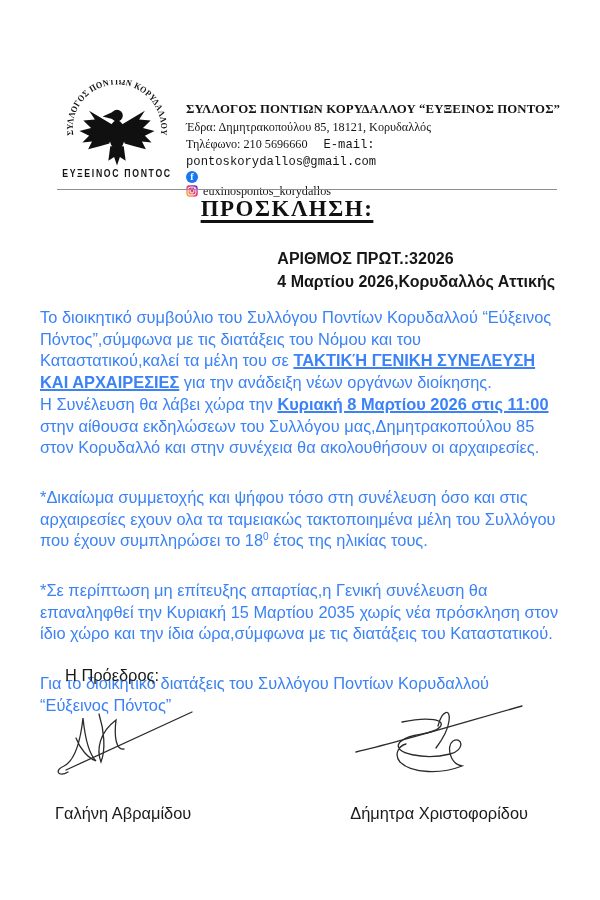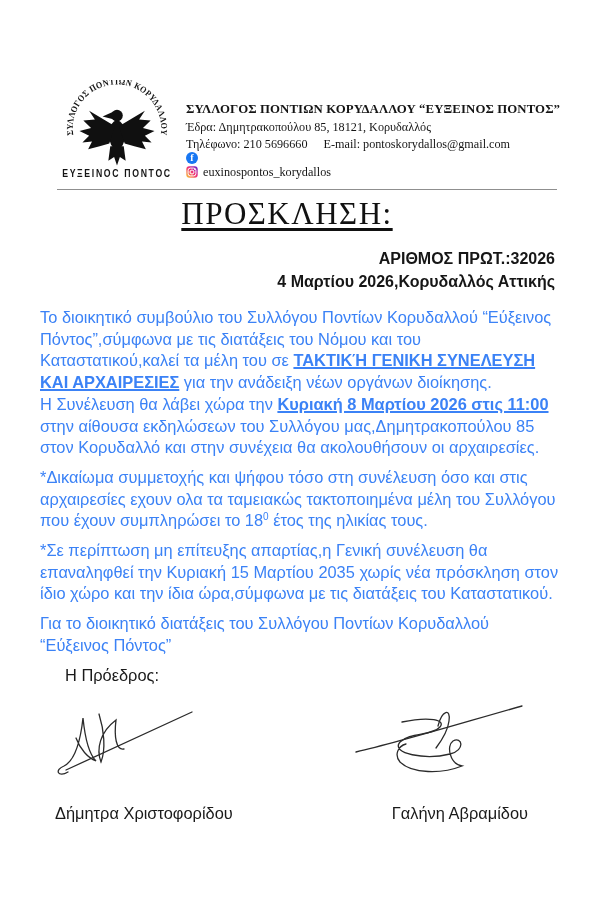--- a/index.html
+++ b/index.html
@@ -7,37 +7,37 @@
     position:relative;width:600px;height:900px;margin:0 auto;background:#ffffff;
     font-family:"Liberation Sans",sans-serif;color:#1a1a1a;overflow:hidden;
   }
   
   .logo-svg{position:absolute;left:54px;top:80px;width:126px;height:100px;}
   .arc-text{font-family:"Liberation Serif",serif;font-weight:bold;font-size:9.3px;letter-spacing:.4px;fill:#141414;}
   .logo-bottom-text{font-family:"Liberation Sans",sans-serif;font-weight:bold;font-size:10.5px;letter-spacing:2px;fill:#141414;}
   .header-text{position:absolute;left:186px;top:93px;width:380px;
     font-family:"Liberation Serif",serif;font-size:12.2px;line-height:16.4px;color:#151515;margin-top:8px;}
   .org-name{font-weight:bold;font-size:12.8px;letter-spacing:.1px;margin-bottom:2px;}
-  .contact-row .email{margin-left:16px;}
+  .contact-row .email{margin-left:16px;font-family:Liberation Mono, monospace;}
   .social-row{display:flex;align-items:center;gap:5px;}
   .fb-icon{display:inline-flex;align-items:center;justify-content:center;width:12px;height:12px;
     border-radius:50%;background:#1877F2;color:#fff;font-family:"Liberation Serif",serif;
     font-weight:bold;font-size:10px;line-height:12px;flex:0 0 auto;}
   .ig-icon{width:12px;height:12px;flex:0 0 auto;}
   
   .divider{position:absolute;top:189px;left:57px;width:500px;height:0;border:none;border-top:1.6px solid #8f8f8f;margin:0;}
   
   .title{position:absolute;top:196px;left:0;right:26px;margin:0;text-align:center;
-    font-family:"Liberation Serif",serif;font-size:31px;font-weight:normal;letter-spacing:1.5px;
+    font-family:"Liberation Serif",serif;font-size:23px;font-weight:bold;letter-spacing:1.5px;
     text-decoration:underline;text-decoration-thickness:2.5px;text-underline-offset:4px;color:#111;}
-  .meta{position:absolute;top:247px;right:45px;text-align:right;font-weight:bold;font-size:16px;line-height:23px;color:#161616;}
+  .meta{position:absolute;top:247px;right:45px;font-weight:bold;font-size:16px;line-height:23px;color:#161616;}
   
   .body-text{position:absolute;top:307px;left:40px;width:521px;font-size:16.4px;line-height:21.7px;color:#3b82f6;}
   .body-text p{margin:0;}
-  .body-text p.gap{margin-top:8px;}
+  .body-text p.gap{margin-top:28px;}
   .bu{font-weight:bold;text-decoration:underline;text-decoration-thickness:1.5px;}
   .body-text sup{font-size:10px;line-height:0;}
   
   .sig-titles{position:absolute;top:666px;left:65px;right:58px;display:flex;justify-content:space-between;font-size:16.4px;}
   .sig-svg{position:absolute;}
   .sig-left{left:52px;top:692px;}
   .sig-right{left:350px;top:694px;}
   .sig-svg path{fill:none;stroke:#2b2b2b;stroke-width:1.3;stroke-linecap:round;}
   .sig-names{position:absolute;top:804px;left:55px;right:72px;display:flex;justify-content:space-between;font-size:16.4px;}
 </style>
@@ -118,17 +118,17 @@
     <path d="M14,78 L140,20"></path>
   </svg>
 
   <svg class="sig-svg sig-right" width="178" height="100" viewBox="0 0 178 100" aria-hidden="true">
     <path d="M6,58 C50,48 122,26 172,12"></path>
     <path d="M52,28 C80,22 96,26 90,33 C82,42 60,38 50,48 C40,60 76,66 100,60 C116,56 112,42 103,47 C96,52 100,70 112,72 C92,80 62,80 50,68 C44,61 48,52 56,50"></path>
     <path d="M88,32 C92,16 101,14 99,27 C98,36 92,46 86,54"></path>
   </svg>
 
   <div class="sig-names">
+    <div>Γαλήνη Αβραμίδου</div>
     <div>Δήμητρα Χριστοφορίδου</div>
-    <div>Γαλήνη Αβραμίδου</div>
   </div>
 
 </div>
 
 </body></html>

